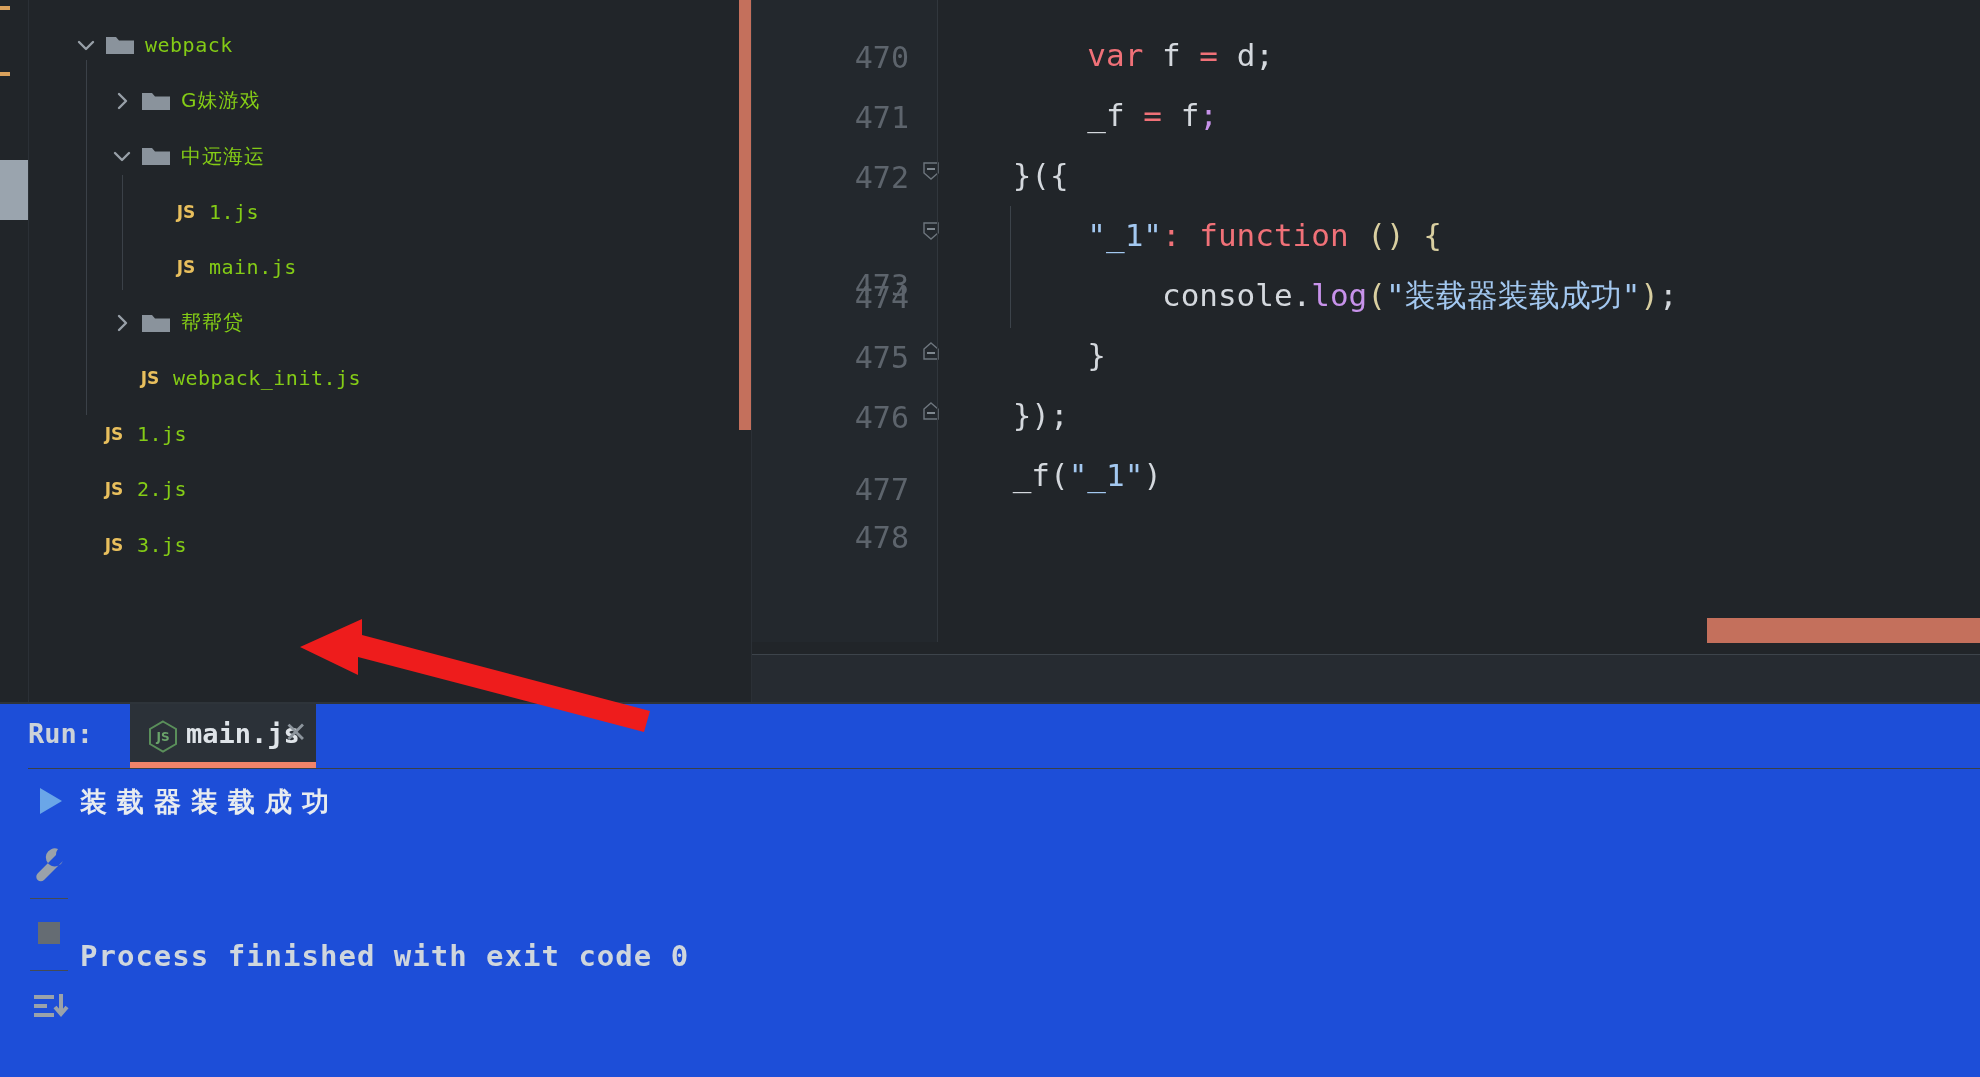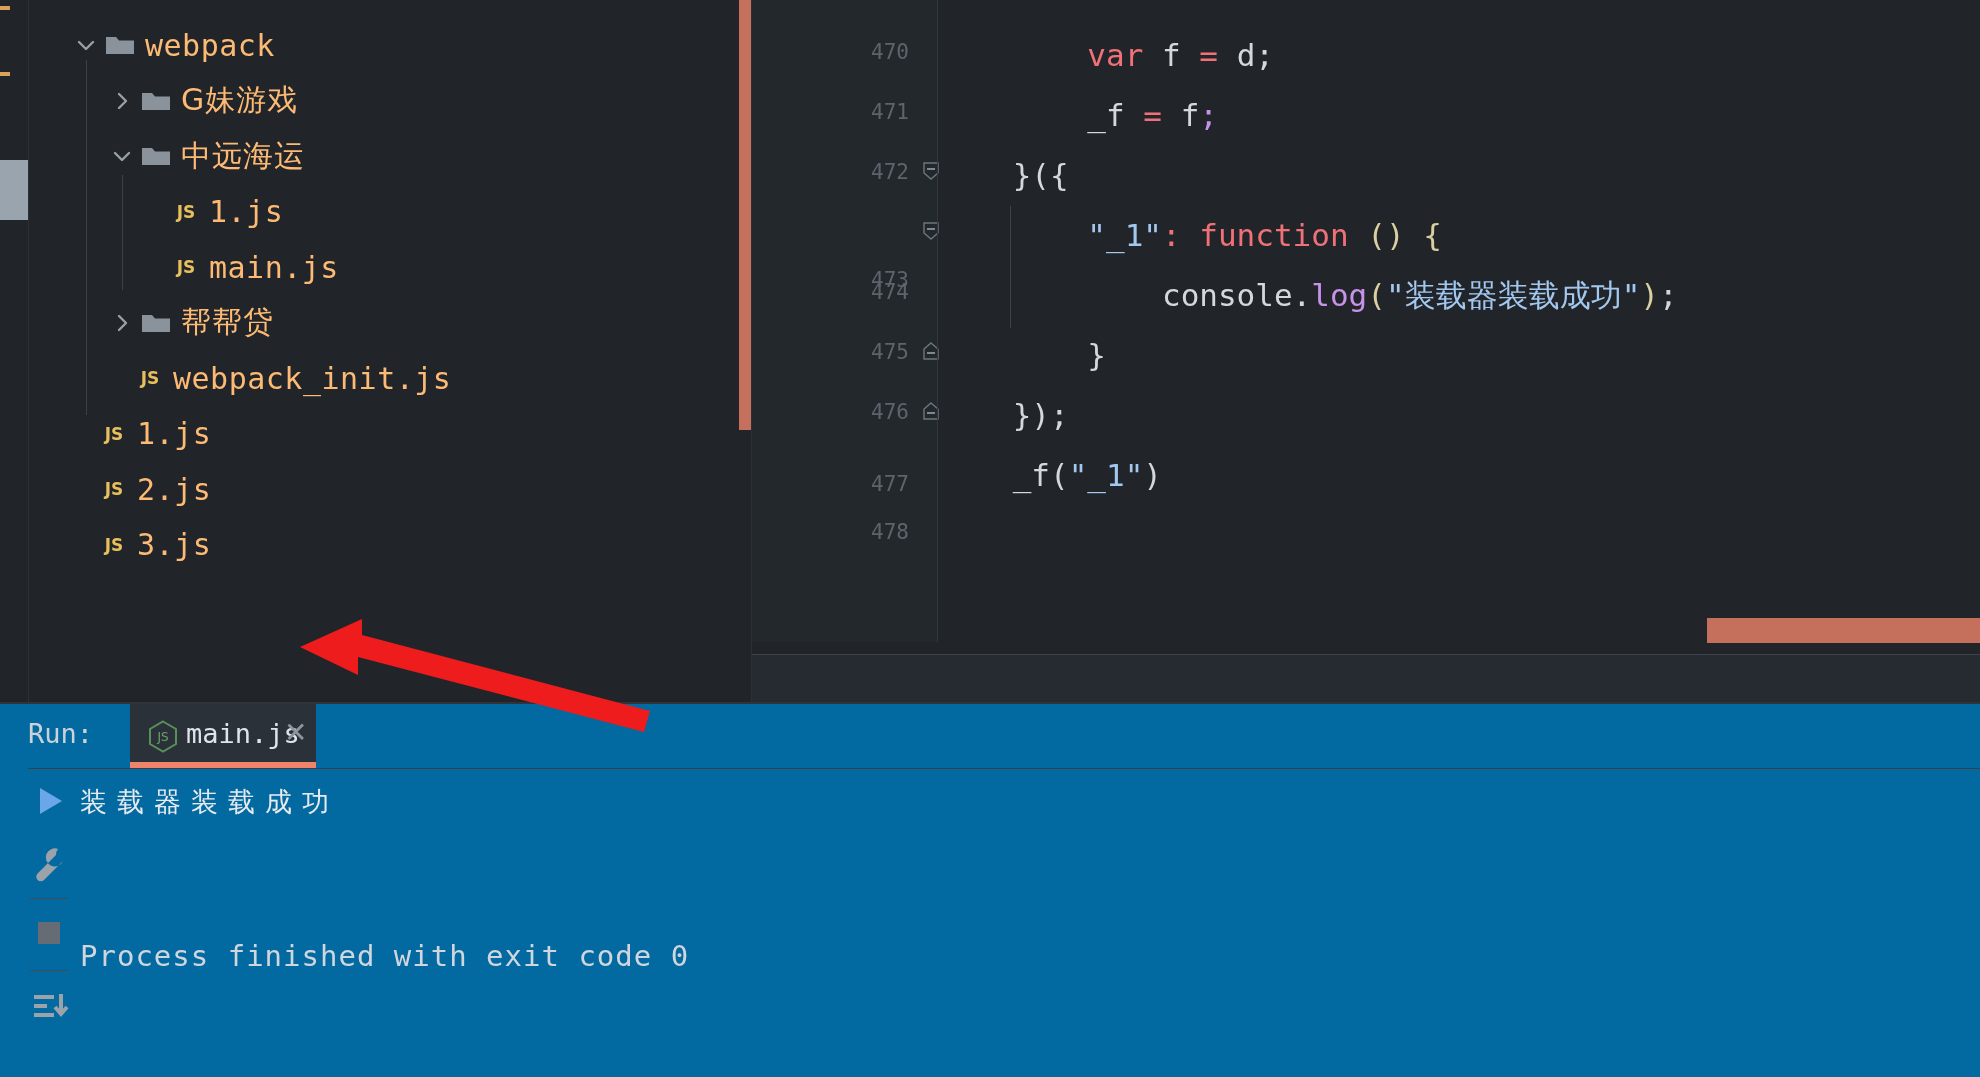--- a/index.html
+++ b/index.html
@@ -43,21 +43,21 @@
     width:26px; height:26px; position:relative; flex:0 0 26px; margin-right:6px;
   }
   .chevron svg { display:block; }
   .folder-ico { width:30px; height:24px; flex:0 0 30px; margin-right:10px; }
   .js-ico {
     flex:0 0 30px; width:30px; text-align:center;
     color:#e8bf5d; font-weight:bold; font-size:17px;
     font-family:"DejaVu Sans", sans-serif; margin-right:8px;
   }
   .tree-label {
-    font-size:30px; color:#fdba74;
+    font-size:20px; color:#84cc16;
     font-family:"DejaVu Sans Mono", monospace; letter-spacing:0.5px;
   }
   .tree-label.cjk { font-family:"DejaVu Sans", sans-serif; letter-spacing:1px; }
 
   
   .tree-scroll {
     position:absolute; left:739px; top:0; width:12px; height:430px;
     background:#c4705c;
   }
   .tree-panel-border {
@@ -66,21 +66,21 @@
 
   
   .editor {
     position:absolute; left:752px; top:0; right:0; height:702px; background:#212529;
   }
   .gutter {
     position:absolute; left:0; top:0; width:185px; height:642px;
     background:#23282d;
   }
   .gutter-line {
-    position:absolute; right:28px; font-size:21px; color:#5d646c;
+    position:absolute; right:28px; font-size:30px; color:#5d646c;
     font-family:"DejaVu Sans Mono", monospace; text-align:right;
   }
   .gutter-sep {
     position:absolute; left:185px; top:0; width:1px; height:642px; background:#31373d;
   }
   .fold-col { position:absolute; left:168px; top:0; width:22px; height:642px; }
   .fold-mark { position:absolute; width:22px; height:22px; }
   .indent-line {
     position:absolute; left:72px; width:1px; background:#3c434a;
   }
@@ -112,21 +112,21 @@
     position:absolute; left:0; top:655px; right:0; height:47px; background:#262b31;
   }
 
   
   .panel-divider {
     position:absolute; left:0; top:702px; right:0; height:2px; background:#2e343a;
   }
 
   
   .run-panel {
-    position:absolute; left:0; top:704px; right:0; bottom:0; background:#0369a1;
+    position:absolute; left:0; top:704px; right:0; bottom:0; background:#1d4ed8;font-weight:bold;
   }
   .run-header { position:absolute; left:0; top:0; right:0; height:62px; }
   .run-label {
     position:absolute; left:28px; top:14px;
     font-size:27px; color:#ccd2d8; font-family:"DejaVu Sans Mono", monospace;
   }
   .run-tab {
     position:absolute; left:130px; top:0; width:186px; height:62px;
     background:#2b3138;
   }

